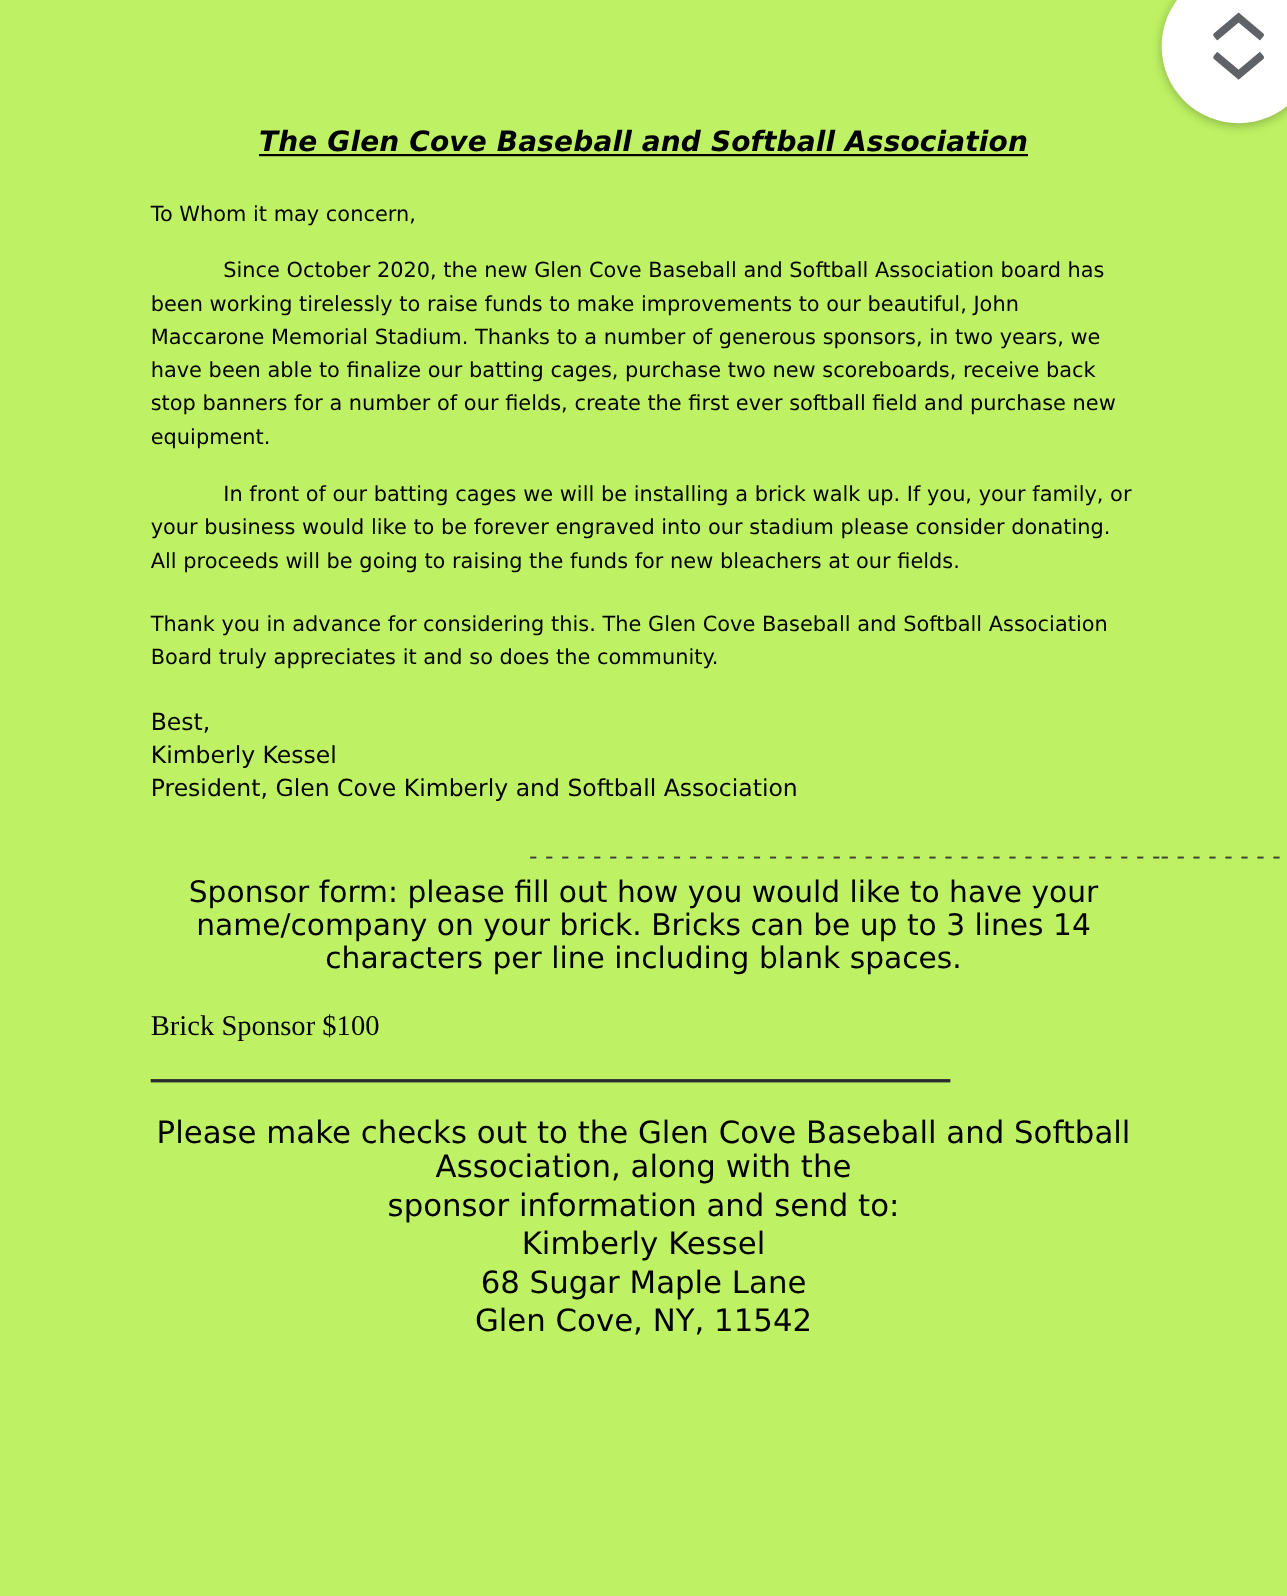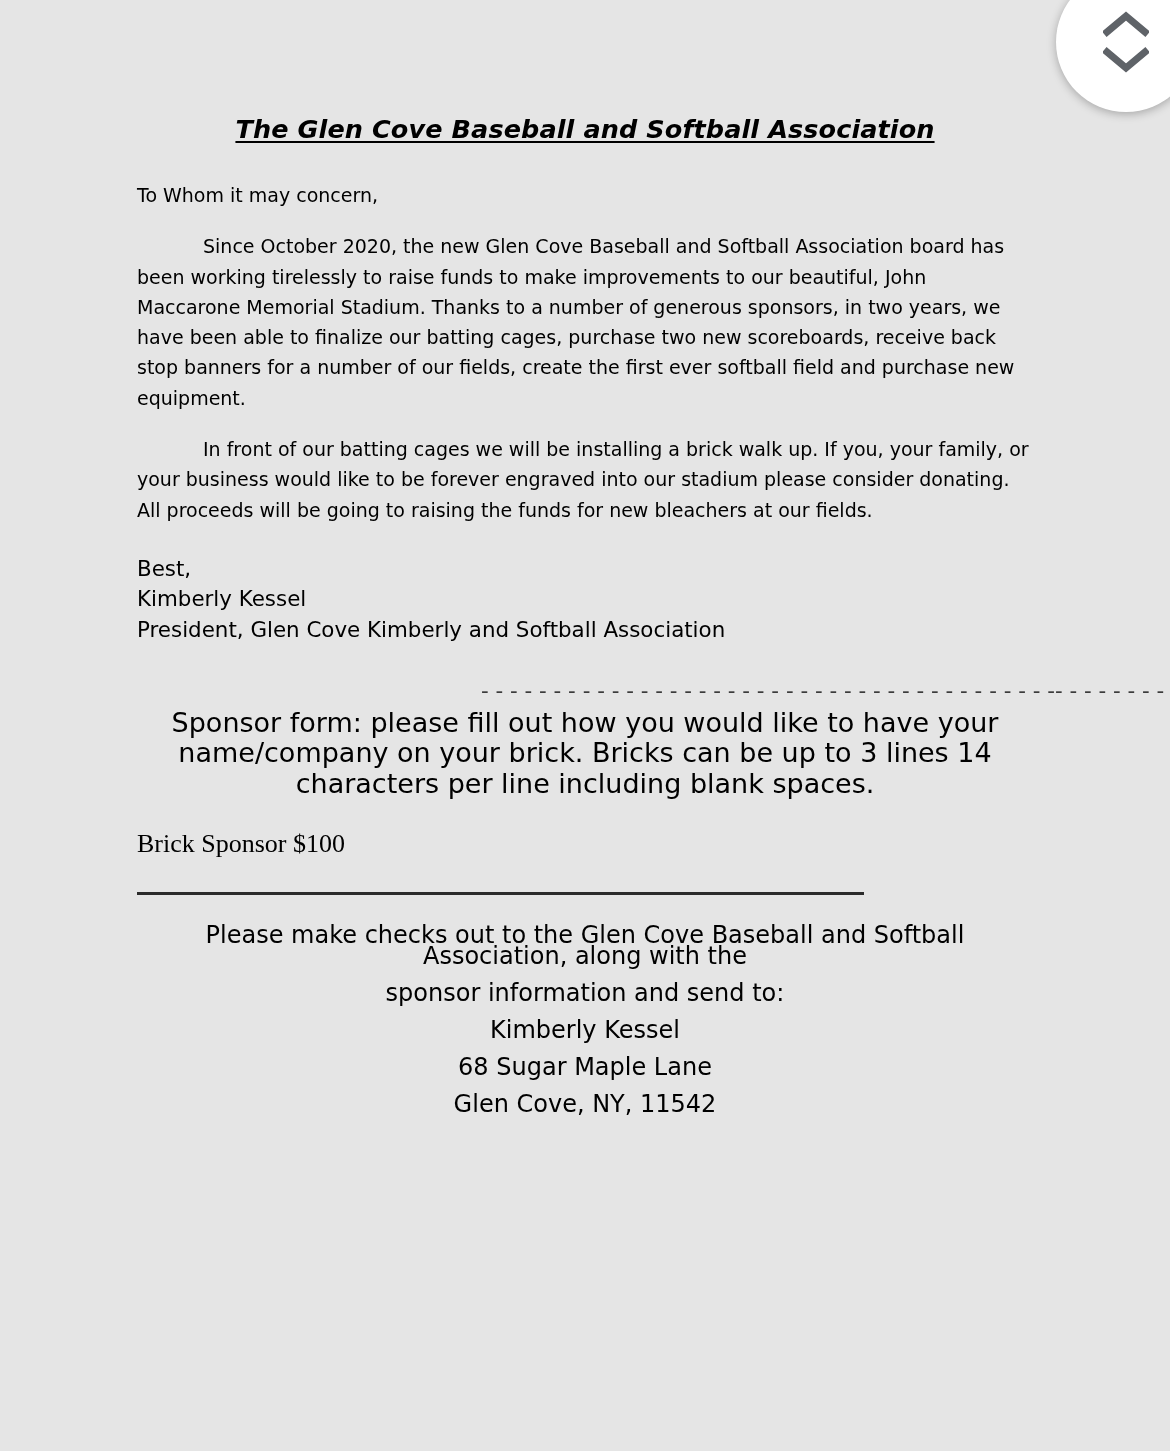--- a/index.html
+++ b/index.html
@@ -15,21 +15,21 @@
     color: #000000;
     overflow: hidden;
   }
 
   
   .page {
     position: absolute;
     left: 0; top: 0;
     width: 1170px;
     height: 1451px;
-    background: #e5e5e5;
+    background: #bef264;
     box-sizing: border-box;
   }
   .doc-body {
     position: absolute;
     left: 137px;
     top: 108px;
     width: 896px;
   }
 
   
@@ -103,23 +103,23 @@
     height: 3px;
     background: #2b2b2b;
   }
 
   
   .footer {
     margin-top: 30px;
     text-align: center;
   }
   .footer p {
-    font-size: 24px;
-    line-height: 21px;
-    margin: 16px;
+    font-size: 28px;
+    line-height: 31px;
+    margin: 4px;
   }
 
   
   .scroll-fab {
     position: absolute;
     right: -26px;
     top: -28px;
     width: 140px;
     height: 140px;
     border-radius: 50%;
@@ -148,20 +148,21 @@
 
     <div class="title-main">The Glen Cove Baseball and Softball Association</div>
 
 
     <p class="para salutation">To Whom it may concern,</p>
 
     <p class="para para-indent gap-1">Since October 2020, the new Glen Cove Baseball and Softball Association board has been working tirelessly to raise funds to make improvements to our beautiful, John Maccarone Memorial Stadium.  Thanks to a number of generous sponsors, in two years, we have been able to finalize our batting cages, purchase two new scoreboards, receive back stop banners for a number of our fields, create the first ever softball field and purchase new equipment.</p>
 
     <p class="para para-indent gap-2">In front of our batting cages we will be installing a brick walk up.  If you, your family, or your business would like to be forever engraved into our stadium please consider donating.  All proceeds will be going to raising the funds for new bleachers at our fields.</p>
 
+    <p class="para gap-3">Thank you in advance for considering this. The Glen Cove Baseball and Softball Association Board truly appreciates it and so does the community.</p>
 
     <div class="sign-block">
       <p class="sign-line">Best,</p>
       <p class="sign-line">Kimberly Kessel</p>
       <p class="sign-line">President, Glen Cove Kimberly and Softball Association</p>
     </div>
 
     <div class="dashed-rule">- - - - - - - - - - - - - - - - - - - - - - - - - - - - - - - - - - - - - - - -- - - - -   - - -</div>
 
     <p class="sponsor-note">Sponsor form: please fill out how you would like to have your name/company on your brick. Bricks can be up to 3 lines 14 characters per line including blank spaces.</p>

